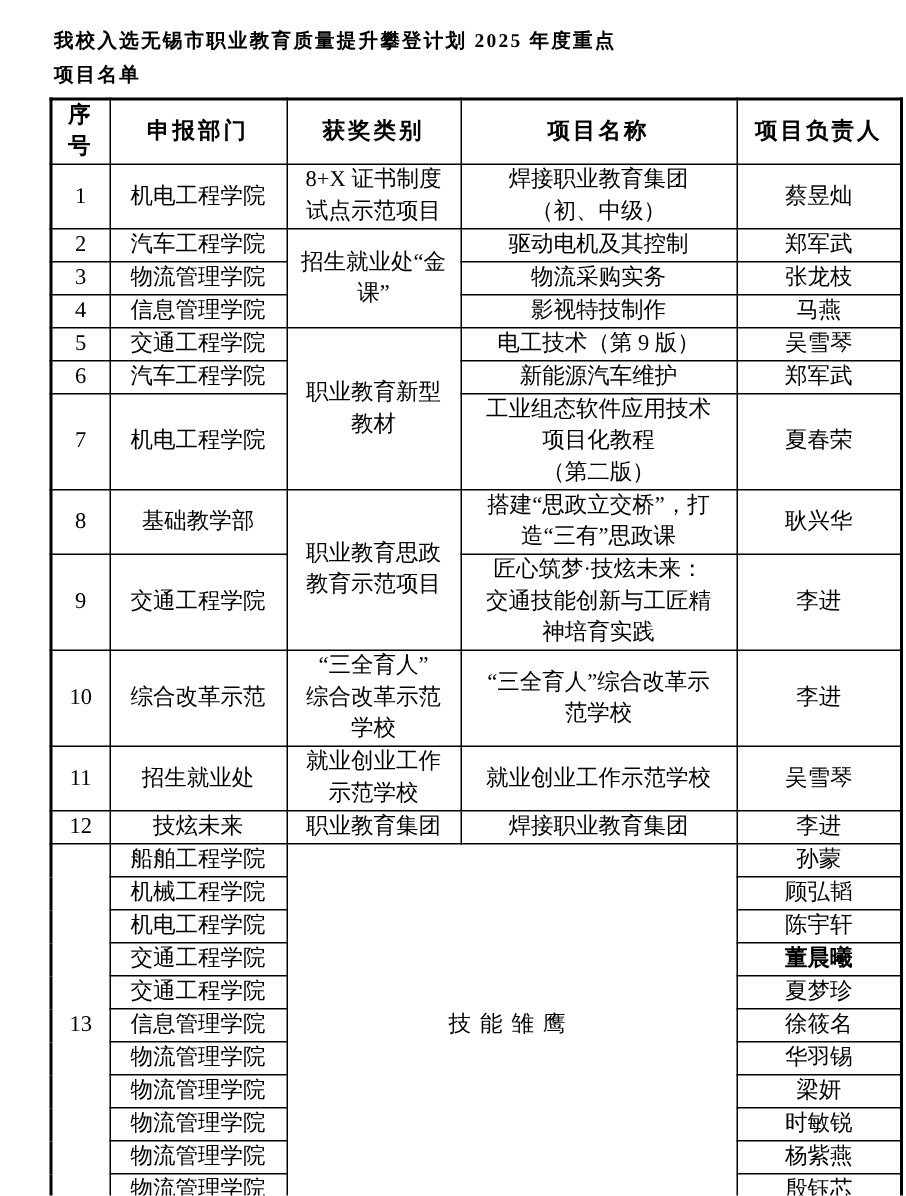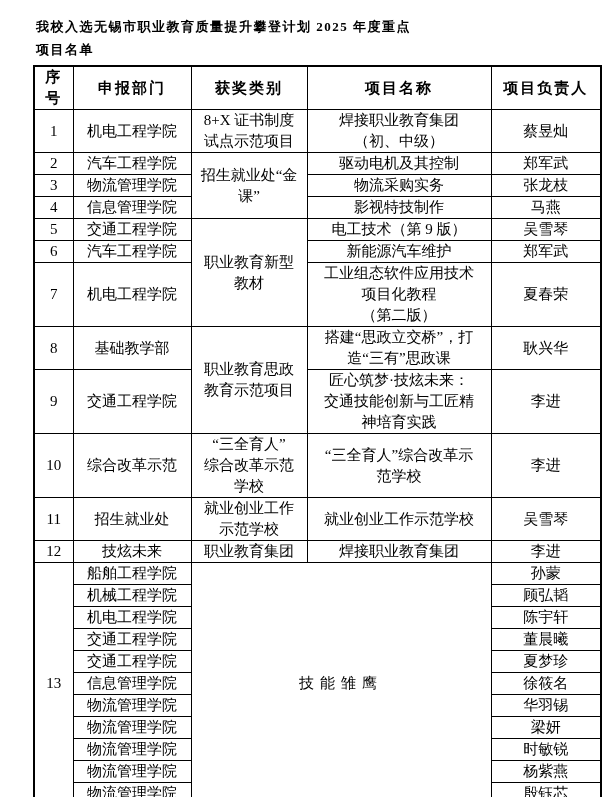--- a/index.html
+++ b/index.html
@@ -38,21 +38,21 @@
     font-size: 15px;
     line-height: 21px;
     padding: 0 2px;
     white-space: pre-line;
     overflow: hidden;
   }
   .project-table thead th {
     font-weight: bold;
     letter-spacing: 2px;
   }
-  .project-table td.bold { font-weight: normal; }
+  .project-table td.bold { font-weight: bold; }
   .project-table thead tr { height: 42px; }
   .project-table tbody tr { height: 21px; }
   .project-table tbody tr:nth-child(1)  { height: 42px; }
   .project-table tbody tr:nth-child(7)  { height: 64px; }
   .project-table tbody tr:nth-child(8)  { height: 43px; }
   .project-table tbody tr:nth-child(9)  { height: 63px; }
   .project-table tbody tr:nth-child(10) { height: 64px; }
   .project-table tbody tr:nth-child(11) { height: 43px; }
   .project-table tbody tr:nth-child(n+13) { height: 22px; }
   .project-table td[data-name="category-project-cell"] { letter-spacing: 6px; }

